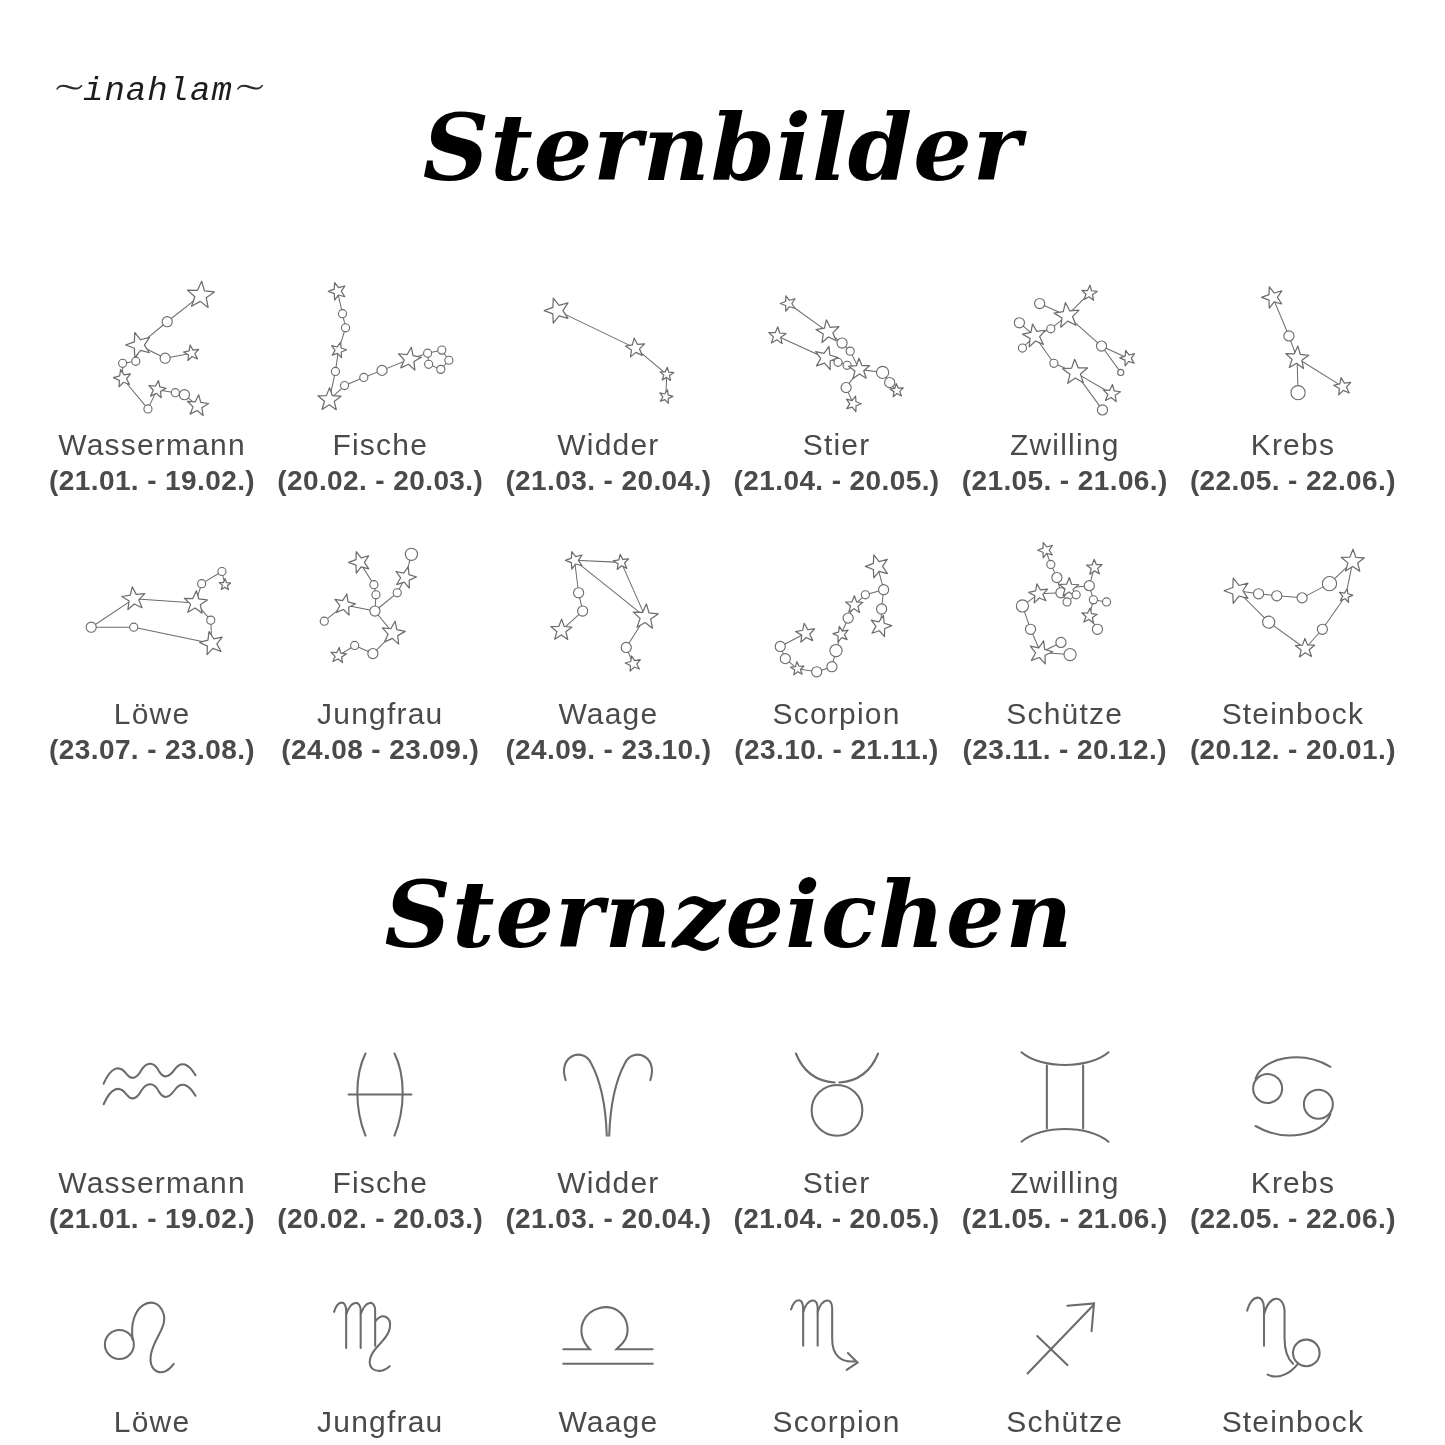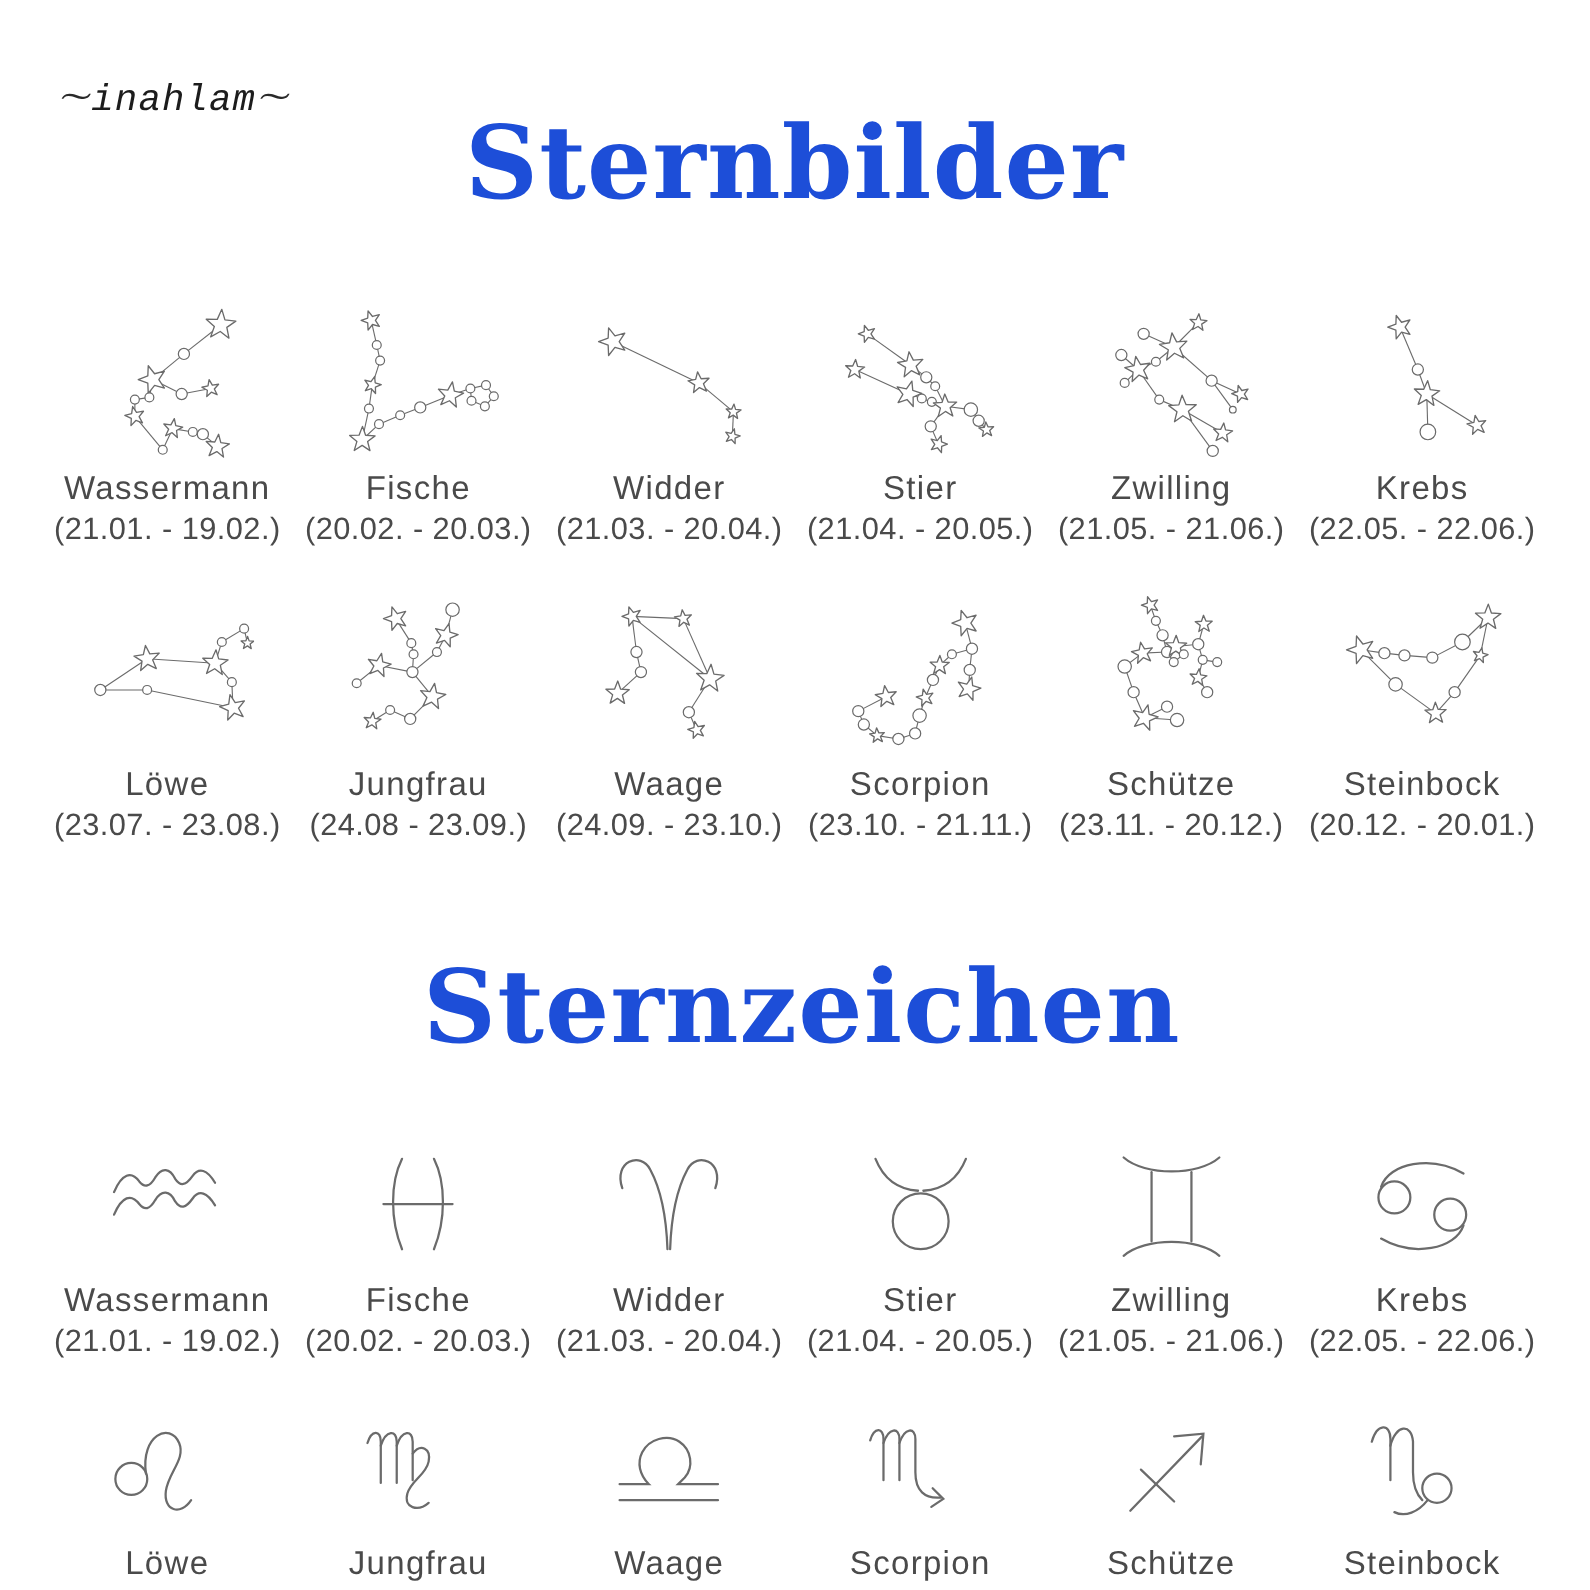--- a/index.html
+++ b/index.html
@@ -8,39 +8,39 @@
     font-family:"Liberation Sans",sans-serif;overflow:hidden;
   }
   .logo{
     position:absolute;left:52px;top:68px;
     font-family:Liberation Mono, monospace;font-style:italic;
     font-size:34px;color:#1c1c1c;letter-spacing:1px;white-space:nowrap;
   }
   .logo .flourish{font-size:30px;position:relative;top:-4px;color:#2a2a2a;}
   .section-title{
     text-align:center;
-    font-family:"DejaVu Serif",serif;font-weight:bold;
-    font-size:92px;color:#1d4ed8;line-height:1.05;letter-spacing:1px;
+    font-family:"DejaVu Serif",serif;font-style:italic;font-weight:bold;
+    font-size:92px;color:#000000;line-height:1.05;letter-spacing:1px;
   }
   .title-1{padding-top:38px;}
   .title-2{padding-top:40px;padding-left:13px;}
   .grid{
     display:grid;grid-template-columns:repeat(6,1fr);
     padding:0 38px;margin-top:14px;row-gap:30px;
   }
   .cell{display:flex;flex-direction:column;align-items:center;text-align:right;}
   .iconbox{display:flex;align-items:center;justify-content:center;}
   .sec-const .iconbox{height:166px;}
   .sec-sym .iconbox{height:130px;margin-top:6px;}
   .zname{
     font-size:30px;color:#4a4a4a;font-weight:300;
     letter-spacing:1.2px;margin-top:4px;white-space:nowrap;
   }
   .zdates{
-    font-size:28px;color:#4a4a4a;font-weight:400;
+    font-size:28px;color:#4a4a4a;font-weight:700;
     letter-spacing:0.4px;margin-top:3px;white-space:nowrap;
   }
   svg{display:block;}
 </style>
 </head>
 <body>
 
 <div class="logo">
   <span class="flourish">⁓</span><span>inahlam</span><span class="flourish">⁓</span>
 </div>

